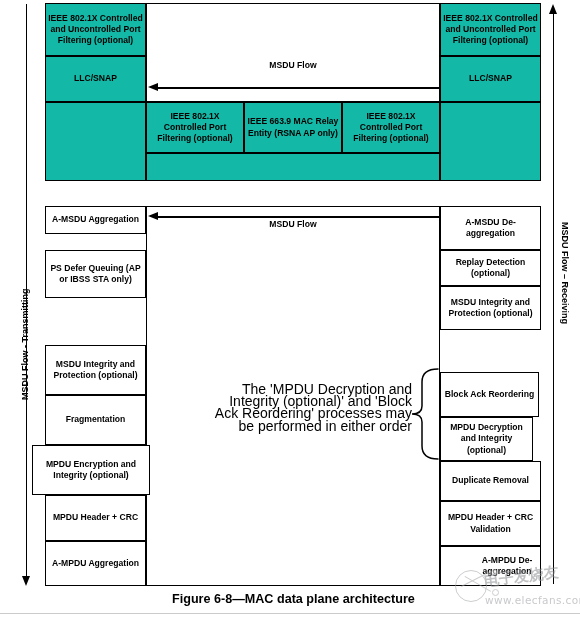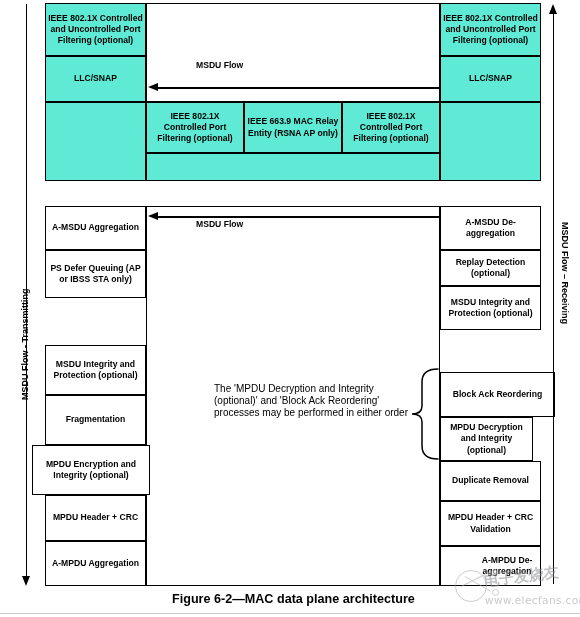--- a/index.html
+++ b/index.html
@@ -20,21 +20,21 @@
     left: 0; top: 0;
     width: 580px;
     height: 617px;
   }
 
   
   .box {
     position: absolute;
     box-sizing: border-box;
     border: 1.4px solid #000000;
-    background: #5eead4;
+    background: #14b8a6;
     display: flex;
     align-items: center;
     justify-content: center;
     text-align: center;
     font-weight: bold;
     font-size: 8.6px;
     line-height: 11.2px;
     color: #000000;
     padding: 1px 2px;
   }
@@ -62,21 +62,21 @@
     font-weight: bold;
     font-size: 8.6px;
     line-height: 11.3px;
     color: #000000;
     padding: 0 3px;
   }
 
   
   .flow-label {
     position: absolute;
-    text-align: left;
+    text-align: center;
     font-weight: bold;
     font-size: 8.6px;
     line-height: 11.4px;
     color: #000000;
   }
 
   
   .harrow-line {
     position: absolute;
     height: 0;
@@ -123,22 +123,22 @@
     transform-origin: left top;
   }
   .side-label.right {
     transform: rotate(90deg);
     transform-origin: left top;
   }
 
   
   .annotation {
     position: absolute;
-    text-align: left;
-    font-size: 10px;
+    text-align: right;
+    font-size: 14px;
     line-height: 12.2px;
     color: #000000;
     font-weight: normal;
   }
 
   .brace {
     position: absolute;
   }
 
   
@@ -246,21 +246,21 @@
   <div class="framebox" style="left:146px; top:206px; width:294px; height:380px;"></div>
 
   <div class="flow-label" style="left:196px; top:219px; width:194px;">
     <span>MSDU</span>
     <span>Flow</span>
   </div>
 
   <div class="harrow-line" style="left:158px; top:216px; width:282px;"></div>
   <div class="harrow-head" style="left:148px; top:212px;"></div>
 
-  <div class="stack-cell" style="left:45px; top:206px; width:101px; height:44px;">
+  <div class="stack-cell" style="left:45px; top:206px; width:101px; height:28px;">
     <span>A-MSDU Aggregation</span>
   </div>
   <div class="stack-cell" style="left:45px; top:250px; width:101px; height:48px;">
     <span>PS Defer Queuing (AP or IBSS STA only)</span>
   </div>
   <div class="stack-cell" style="left:45px; top:345px; width:101px; height:50px;">
     <span>MSDU Integrity and Protection (optional)</span>
   </div>
   <div class="stack-cell" style="left:45px; top:395px; width:101px; height:50px;">
     <span>Fragmentation</span>
@@ -277,21 +277,21 @@
 
   <div class="stack-cell" style="left:440px; top:206px; width:101px; height:44px;">
     <span>A-MSDU De-aggregation</span>
   </div>
   <div class="stack-cell" style="left:440px; top:250px; width:101px; height:36px;">
     <span>Replay Detection (optional)</span>
   </div>
   <div class="stack-cell" style="left:440px; top:286px; width:101px; height:44px;">
     <span>MSDU Integrity and Protection (optional)</span>
   </div>
-  <div class="stack-cell" style="left:440px; top:372px; width:115px; height:45px;">
+  <div class="stack-cell" style="left:440px; top:372px; width:99px; height:45px;">
     <span>Block Ack Reordering</span>
   </div>
   <div class="stack-cell" style="left:440px; top:417px; width:93px; height:44px;">
     <span>MPDU Decryption and Integrity (optional)</span>
   </div>
   <div class="stack-cell" style="left:440px; top:501px; width:101px; height:45px;">
     <span>MPDU Header + CRC Validation</span>
   </div>
   <div class="stack-cell" style="left:440px; top:461px; width:101px; height:40px;">
     <span>Duplicate Removal</span>
@@ -314,21 +314,21 @@
     <span>MSDU Flow - Transmitting</span>
   </div>
 
   <div class="varrow-line" style="left:553px; top:14px; height:570px;"></div>
   <div class="varrow-head-up" style="left:549px; top:4px;"></div>
   <div class="side-label right" style="left:570px; top:222px;">
     <span>MSDU Flow – Receiving</span>
   </div>
 
   <div class="caption" style="left:172px; top:592px;">
-    <span>Figure 6-2—MAC data plane architecture</span>
+    <span>Figure 6-8—MAC data plane architecture</span>
   </div>
 
   <div class="watermark" style="left:455px; top:556px; width:125px; height:48px;">
     <div class="wm-circle" style="left:0px; top:14px; width:30px; height:30px;"></div>
     <div class="wm-line" style="left:6px; top:30px; width:34px; transform:rotate(-27deg); transform-origin:left top;"></div>
     <div class="wm-line" style="left:10px; top:20px; width:30px; transform:rotate(30deg); transform-origin:left top;"></div>
     <div class="wm-dot" style="left:36px; top:13px; width:5px; height:5px;"></div>
     <div class="wm-dot" style="left:37px; top:33px; width:5px; height:5px;"></div>
     <div class="wm-cn" style="left:28px; top:16px;">
       <span>电子发烧友</span>

